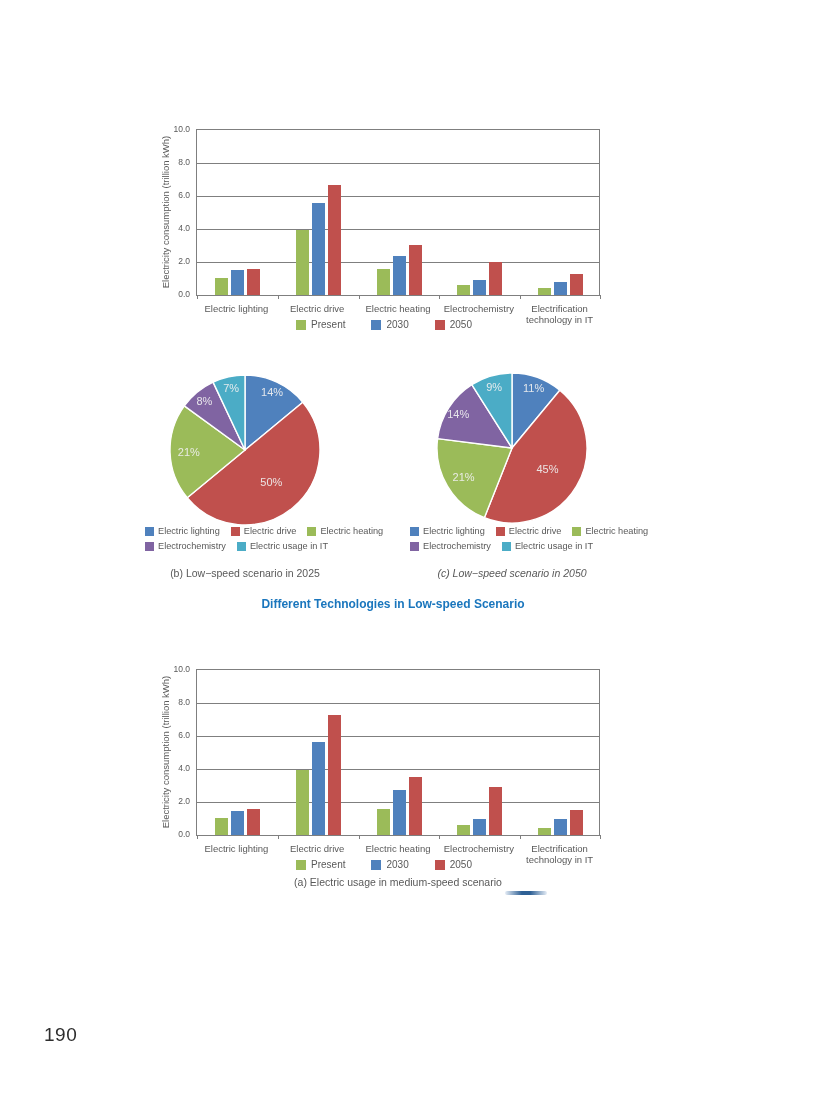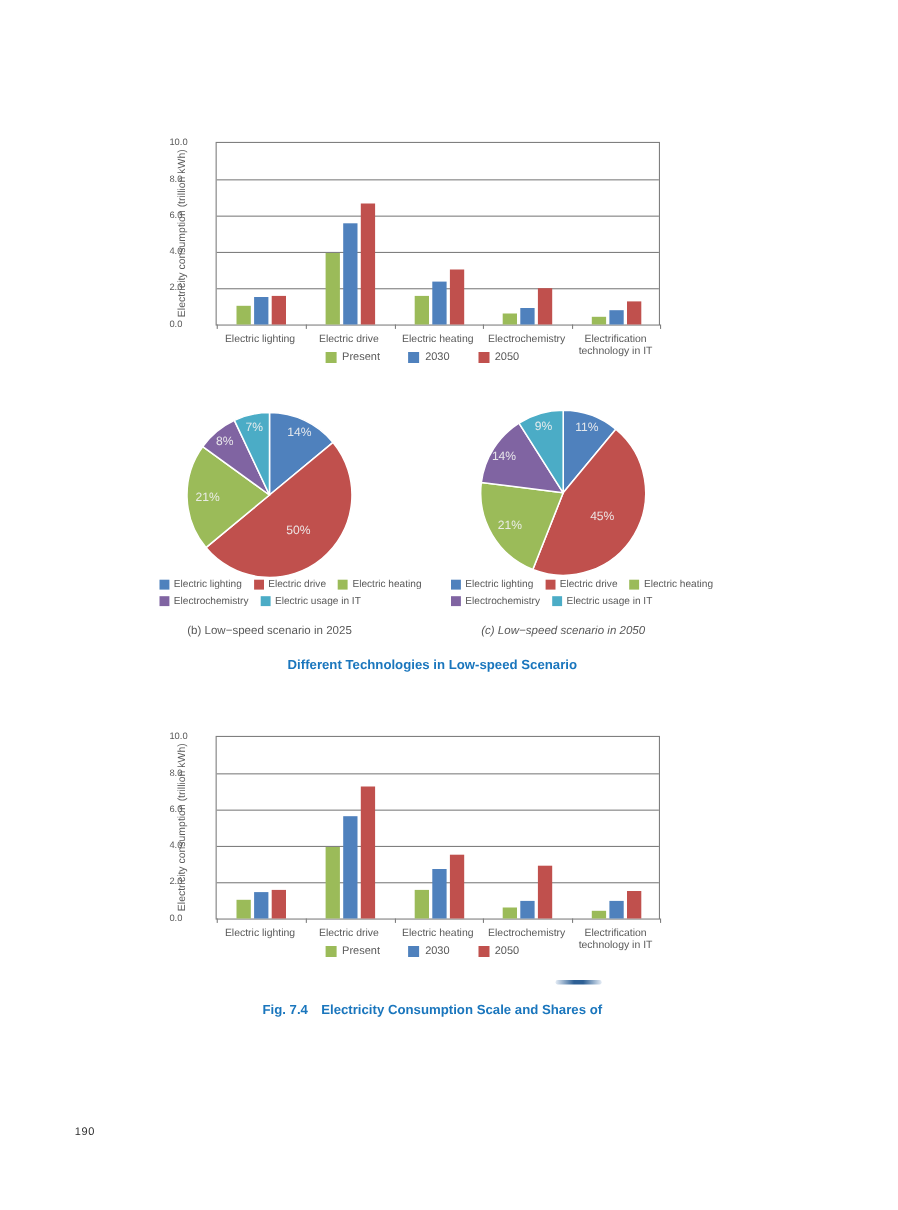--- a/index.html
+++ b/index.html
@@ -19,21 +19,21 @@
     text-align:center;font-size:9.5px;color:#595959;
     transform:rotate(-90deg);white-space:nowrap;
   }
   .plot{
     position:absolute;left:56px;top:16px;width:404px;height:167px;
     border:1px solid #7f7f7f;box-sizing:border-box;background:#fff;
   }
   .gridline{position:absolute;left:0;width:100%;height:1px;background:#7f7f7f;}
   .xtick{position:absolute;top:165px;width:1px;height:4px;background:#7f7f7f;}
   .bar{position:absolute;bottom:0;width:13px;}
-  .ytick{position:absolute;left:14px;width:36px;text-align:left;font-size:8.5px;color:#595959;}
+  .ytick{position:absolute;left:14px;width:36px;text-align:right;font-size:8.5px;color:#595959;}
   .cat-label{position:absolute;top:190px;width:90px;text-align:center;font-size:9.5px;line-height:11px;color:#595959;}
   .bar-legend{
     position:absolute;left:56px;top:206px;width:404px;display:flex;
     justify-content:center;gap:26px;transform:translateX(-14px);
   }
   .legend-item{display:inline-flex;align-items:center;font-size:10px;color:#595959;white-space:nowrap;}
   .swatch{width:10px;height:10px;margin-right:5px;display:inline-block;flex:0 0 auto;}
   .swatch.small{width:9px;height:9px;margin-right:4px;}
   .bar-caption{position:absolute;left:56px;top:223px;width:404px;text-align:center;font-size:10.5px;color:#595959;}
 
@@ -58,21 +58,21 @@
   }
   .fig1{top:595px;}
   .fig2{top:909px;}
   .fig-label{margin-right:12px;}
 
   
   .artifact{
     position:absolute;left:505px;top:891px;width:42px;height:4px;border-radius:2px;
     background:linear-gradient(90deg,rgba(79,129,189,.15),#2e6095 40%,#2e6095 60%,rgba(79,129,189,.15));
   }
-  .page-number{position:absolute;left:44px;top:1024px;font-size:10px;letter-spacing:.5px;color:#2e2e2e;margin-left:24px;}
+  .page-number{position:absolute;left:44px;top:1024px;font-size:19px;letter-spacing:.5px;color:#2e2e2e;}
 </style>
 </head>
 <body>
 
 <section class="bar-chart chart-low">
   <div class="ylabel">Electricity consumption (trillion kWh)</div>
 <div class="plot">
       <div class="gridline" style="top: 132px;"></div>
       <div class="gridline" style="top: 99px;"></div>
       <div class="gridline" style="top: 66px;"></div>
@@ -206,20 +206,21 @@
 
 <div class="pie-caption capB">(b) Low−speed scenario in 2025</div>
 <div class="pie-caption capC">(c) Low−speed scenario in 2050</div>
 
 <div class="fig-caption fig1">
   <div class="fig-line">Different Technologies in Low-speed Scenario</div>
 </div>
 
 <section class="bar-chart chart-medium">
   <div class="ylabel">Electricity consumption (trillion kWh)</div>
+  <div class="bar-caption">(a) Electric usage in medium-speed scenario</div>
 <div class="plot">
       <div class="gridline" style="top: 132px;"></div>
       <div class="gridline" style="top: 99px;"></div>
       <div class="gridline" style="top: 66px;"></div>
       <div class="gridline" style="top: 33px;"></div>
       <div class="xtick" style="left: 0px;"></div>
       <div class="xtick" style="left: 80.8px;"></div>
       <div class="xtick" style="left: 161.6px;"></div>
       <div class="xtick" style="left: 242.4px;"></div>
       <div class="xtick" style="left: 323.2px;"></div>
@@ -263,16 +264,15 @@
       <span class="legend-item">
         <span class="swatch" style="background: rgb(192, 80, 77);"></span>
         <span>2050</span>
       </span>
     </div>
   </section>
 
 <div class="artifact"></div>
 
 <div class="fig-caption fig2">
-  <div class="fig-line"><span class="fig-label">Fig. 7.4</span><span>Electricity Consumption Scale and Shares of</span></div>
 </div>
 
 <div class="page-number">190</div>
 
 </body></html>

